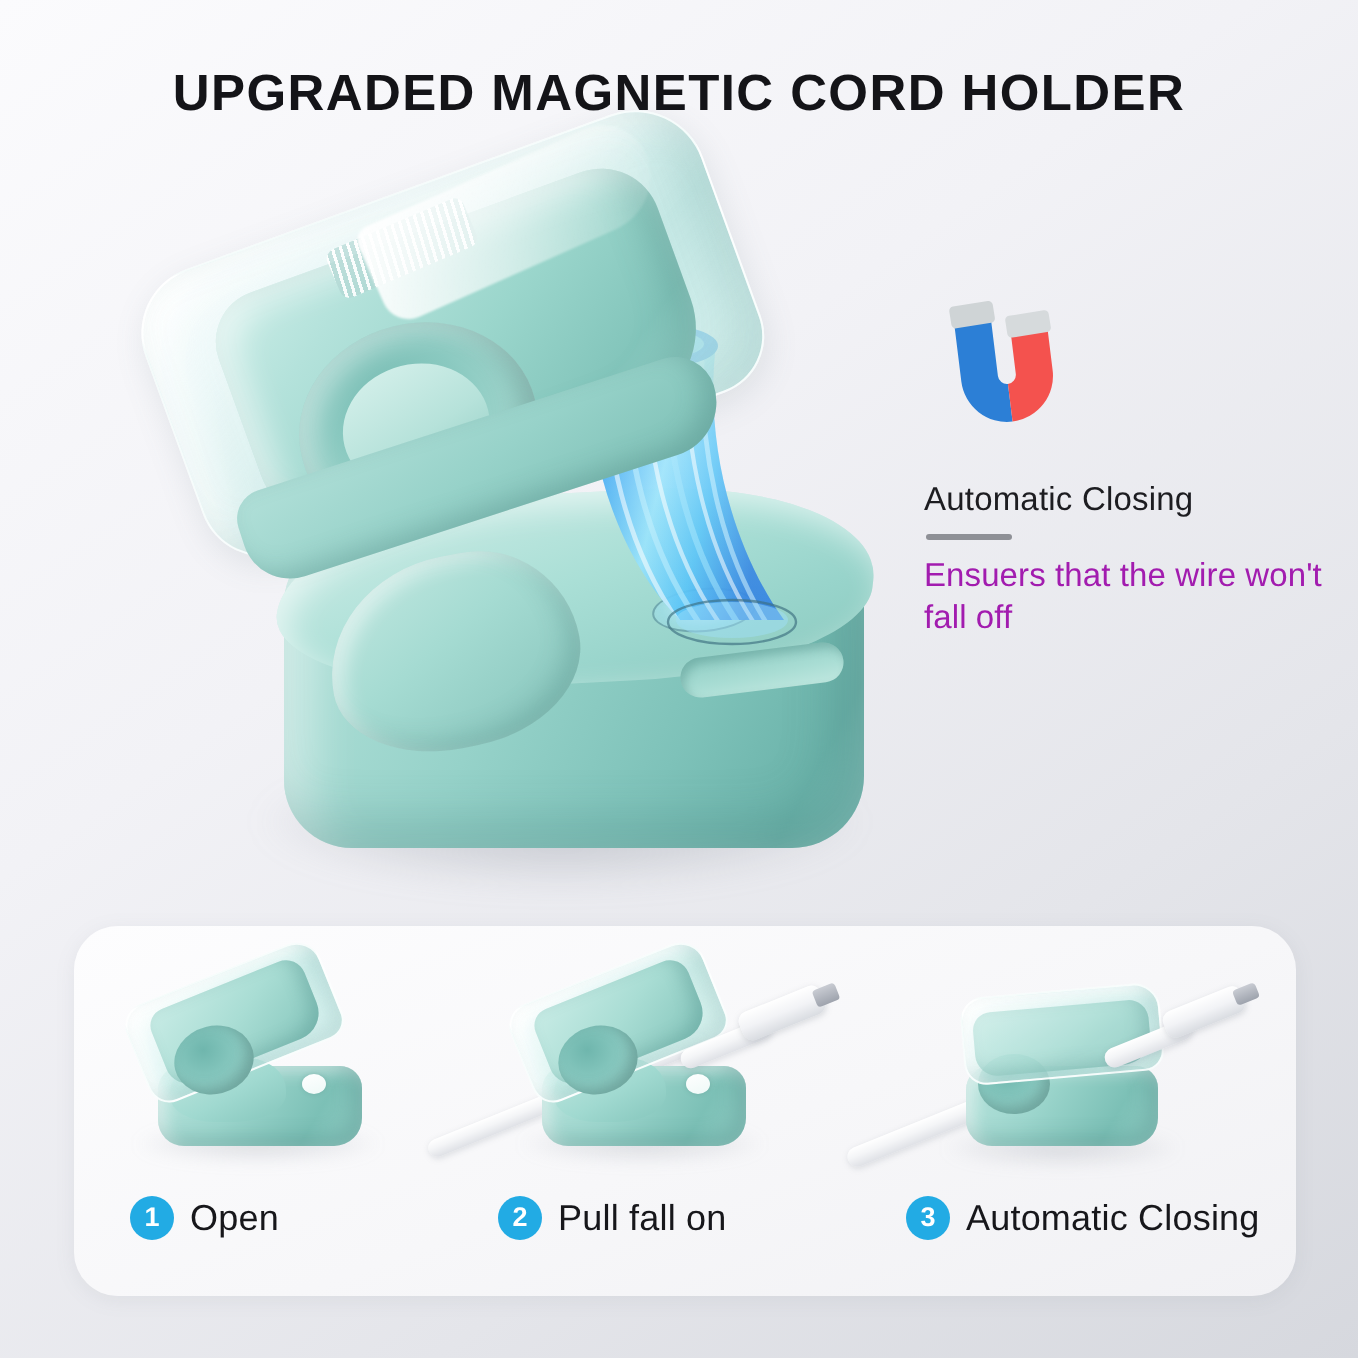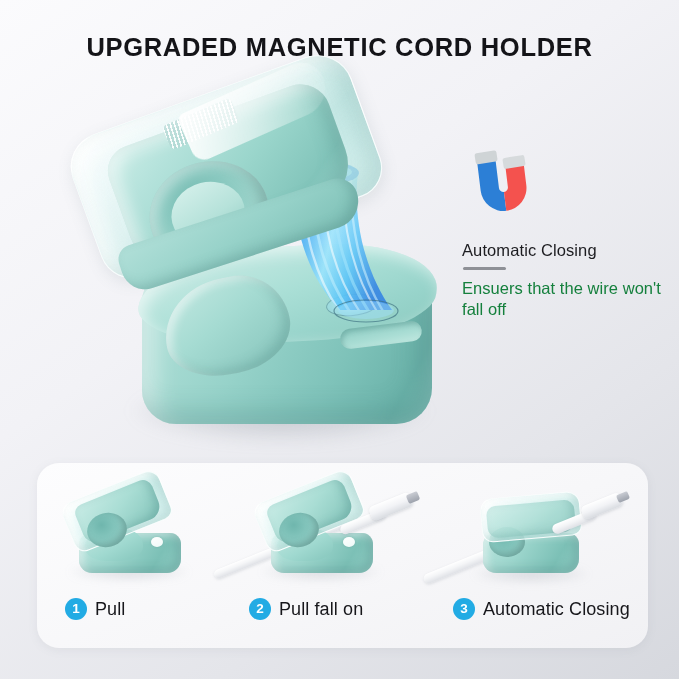--- a/index.html
+++ b/index.html
@@ -292,21 +292,21 @@
   }
   .feature-rule {
     width: 43px;
     height: 2.4px;
     background: #8e9096;
     margin: 7px 0 8px 1px;
     border-radius: 2px;
   }
   .feature-desc {
     font-size: 16.5px;
-    color: #15803d;
+    color: #a21caf;
     line-height: 1.3;
     letter-spacing: 0.05px;
   }
 
   
   .steps-panel {
     position: absolute;
     left: 37px;
     top: 463px;
     width: 611px;
@@ -534,21 +534,21 @@
       <div class="mini mini-shadow" style="left:26px; top:92px; width:120px; height:18px;"></div>
       <div class="mini mini-base" style="left:36px; top:62px; width:102px; height:40px;"></div>
       <div class="mini mini-ridge" style="left:42px; top:58px; width:58px; height:32px;"></div>
       <div class="mini mini-dot" style="left:108px; top:66px; width:12px; height:10px;"></div>
       <div class="mini mini-lid" style="left:22px; top:14px; width:104px; height:52px; transform:rotate(-22deg);"></div>
       <div class="mini mini-lid-core" style="left:34px; top:20px; width:82px; height:40px; transform:rotate(-22deg);"></div>
       <div class="mini mini-hole" style="left:44px; top:42px; width:40px; height:34px; transform:rotate(-14deg);"></div>
     </div>
     <div class="step-label">
       <div class="step-badge">1</div>
-      <div class="step-text">Pull</div>
+      <div class="step-text">Open</div>
     </div>
   </div>
 
   <div class="step step-2">
     <div class="step-art">
       <div class="mini mini-shadow" style="left:48px; top:92px; width:120px; height:18px;"></div>
 
       <div class="mini mini-cable" style="left:-4px; top:72px; width:150px; height:9px; transform:rotate(-22deg);"></div>
       <div class="mini mini-base" style="left:58px; top:62px; width:102px; height:40px;"></div>
       <div class="mini mini-ridge" style="left:64px; top:58px; width:56px; height:32px;"></div>

